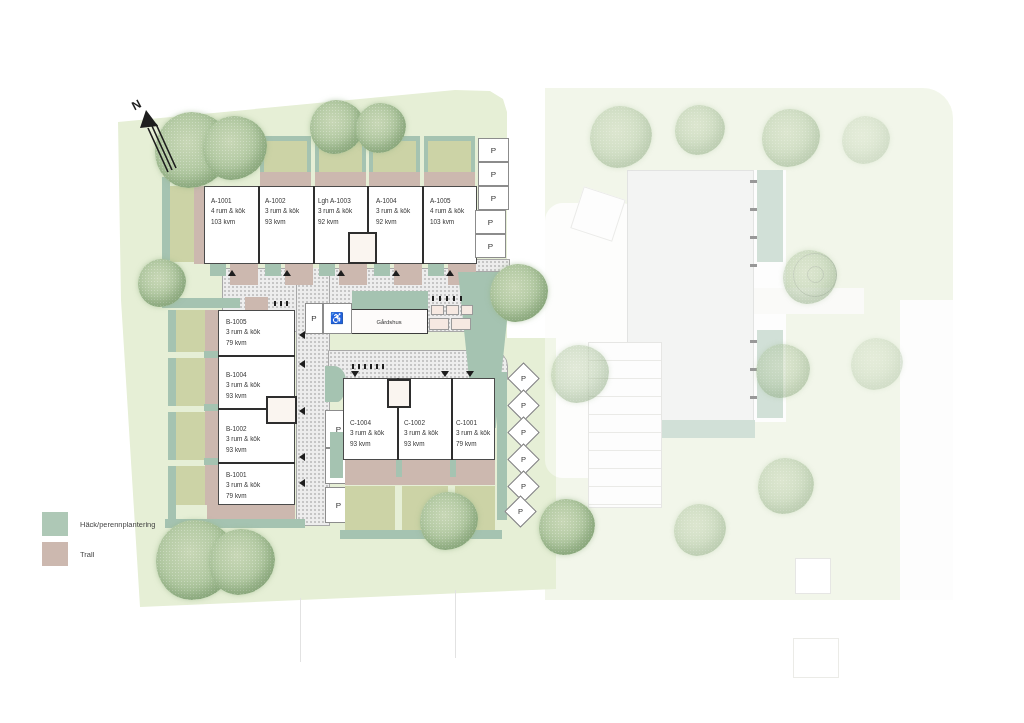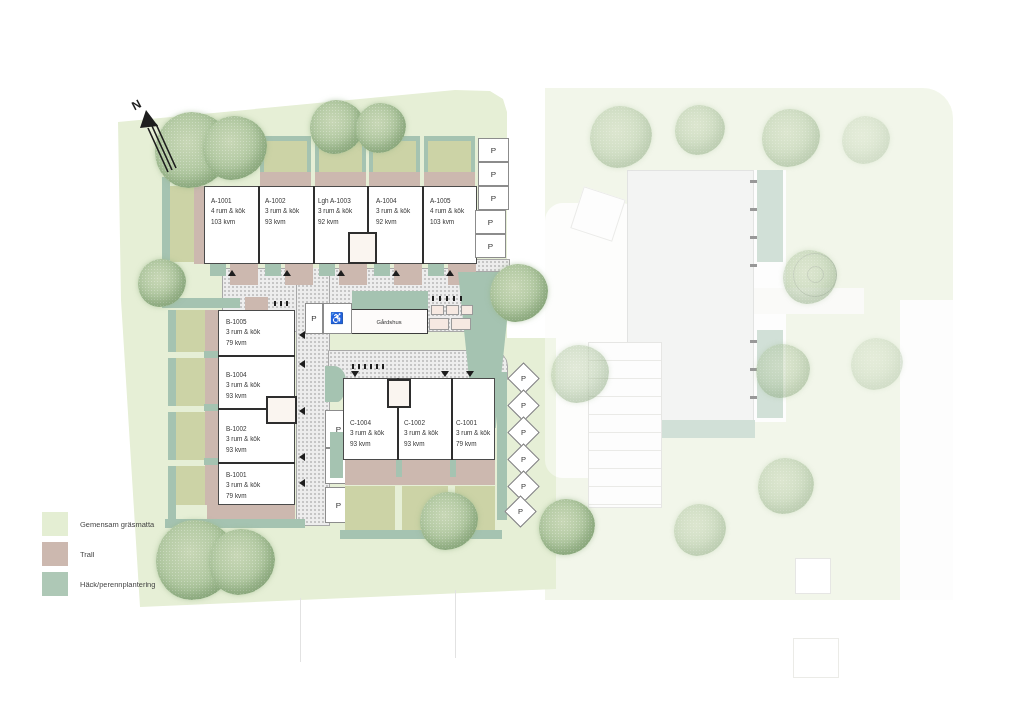--- a/index.html
+++ b/index.html
@@ -325,26 +325,22 @@
         <line x1="44" y1="72" x2="24" y2="28"></line>
         <line x1="48" y1="70" x2="28" y2="26"></line>
       </g>
       <polygon points="18,12 30,28 12,30" fill="#1e1e1e"></polygon>
     </svg>
     <span style="position:absolute;left:4px;top:0;font-size:12px;font-weight:bold;color:#1e1e1e;transform:rotate(-28deg);">N</span>
   </div>
 
   <div class="abs" style="left:42px;top:512px;width:220px;">
     <div class="legend-row">
-      <div class="legend-swatch" style="background: rgb(228, 238, 211);"></div>
-      <span class="legend-label">Gemensam gräsmatta</span>
+      <div class="legend-swatch" style="background: rgb(174, 200, 182);"></div>
+      <span class="legend-label">Häck/perennplantering</span>
     </div>
     <div class="legend-row">
       <div class="legend-swatch" style="background: rgb(204, 184, 175);"></div>
       <span class="legend-label">Trall</span>
     </div>
-    <div class="legend-row">
-      <div class="legend-swatch" style="background: rgb(174, 200, 182);"></div>
-      <span class="legend-label">Häck/perennplantering</span>
-    </div>
   </div>
 
 </div>
 
 </body></html>

